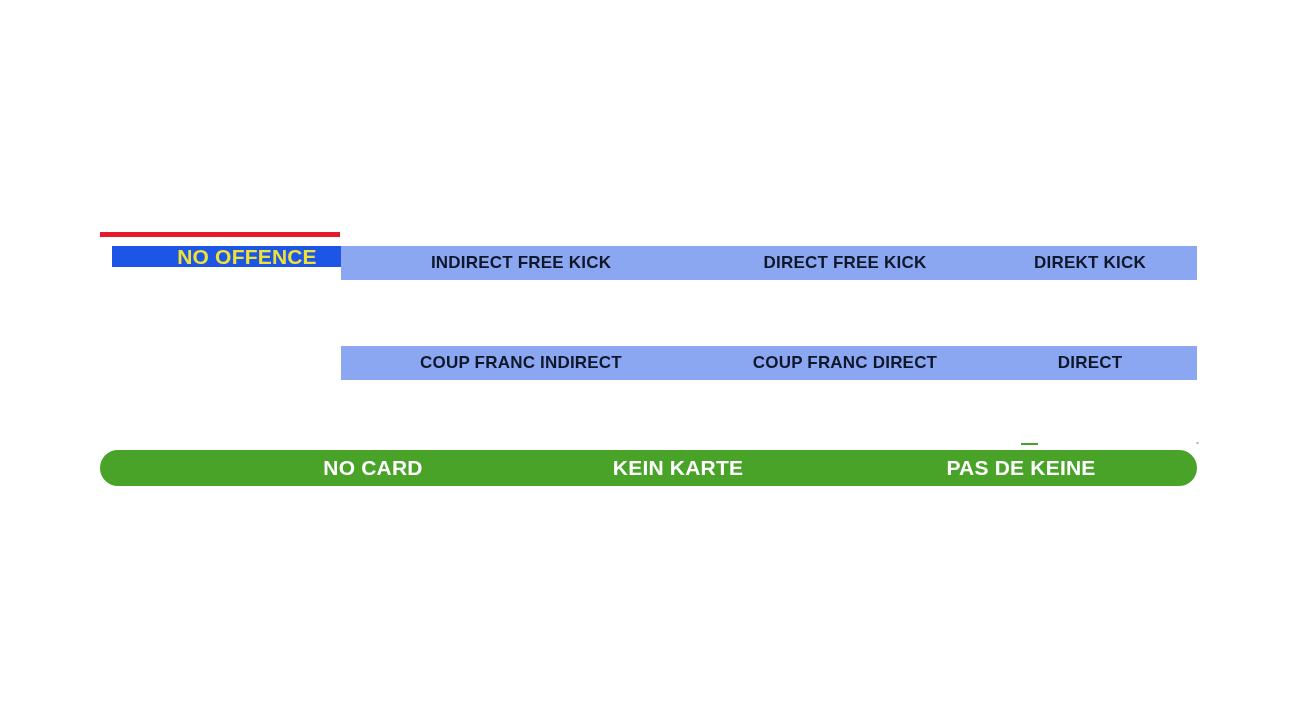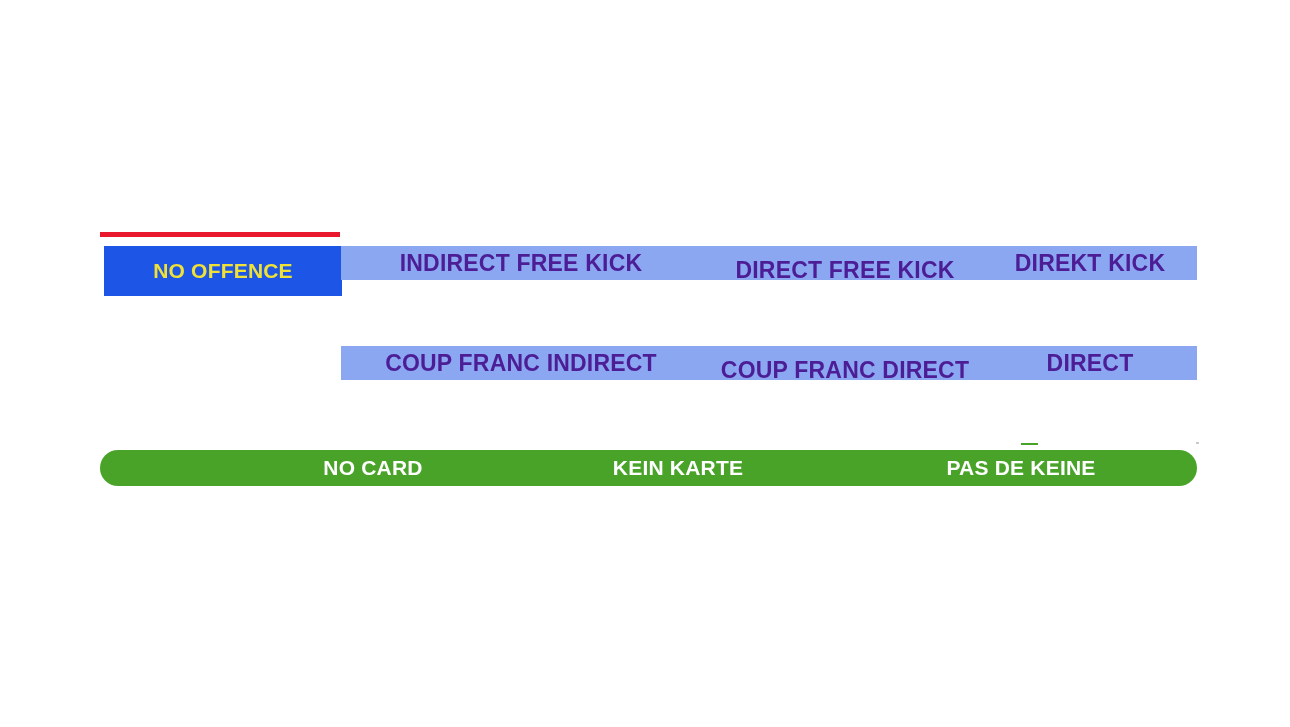--- a/index.html
+++ b/index.html
@@ -31,55 +31,56 @@
     left: 100px;
     width: 1097px;
     height: 34px;
   }
   .row-1 { top: 246px; }
   .row-2 { top: 296px; }
   .row-3 { top: 346px; }
 
   .offence-cell {
     position: absolute;
-    left: 4px;
+    left: 12px;
     top: 0;
     width: 238px;
-    height: 50px;
+    height: 21px;
     background: var(--dark_blue, #1d56e6);
     display: flex;
     align-items: center;
     justify-content: center;
+    padding-left: 16px;
   }
   .offence-label {
     color: var(--yellow, #f0e136);
     font-size: 21px;
     letter-spacing: 0.2px;
     white-space: nowrap;
   }
 
   .kick-bar {
     position: absolute;
     left: 241px;
     top: 0;
     width: 856px;
     height: 34px;
     background: var(--light_blue, #8ba7f2);
   }
   .kick-label {
     position: absolute;
     top: 50%;
     transform: translate(-50%, -50%);
-    color: #4c1d95;
-    font-size: 23px;
+    color: #0f172a;
+    font-size: 17px;
     letter-spacing: 0.2px;
     white-space: nowrap;
   }
   .kick-pos-1 { left: 180px; }
-  .kick-pos-2 { left: 504px; margin-top: 7px; }
+  .kick-pos-2 { left: 504px; }
   .kick-pos-3 { left: 749px; }
 
   .green-mark {
     position: absolute;
     left: 1021px;
     top: 443px;
     width: 17px;
     height: 2px;
     background: var(--green, #48a328);
   }

